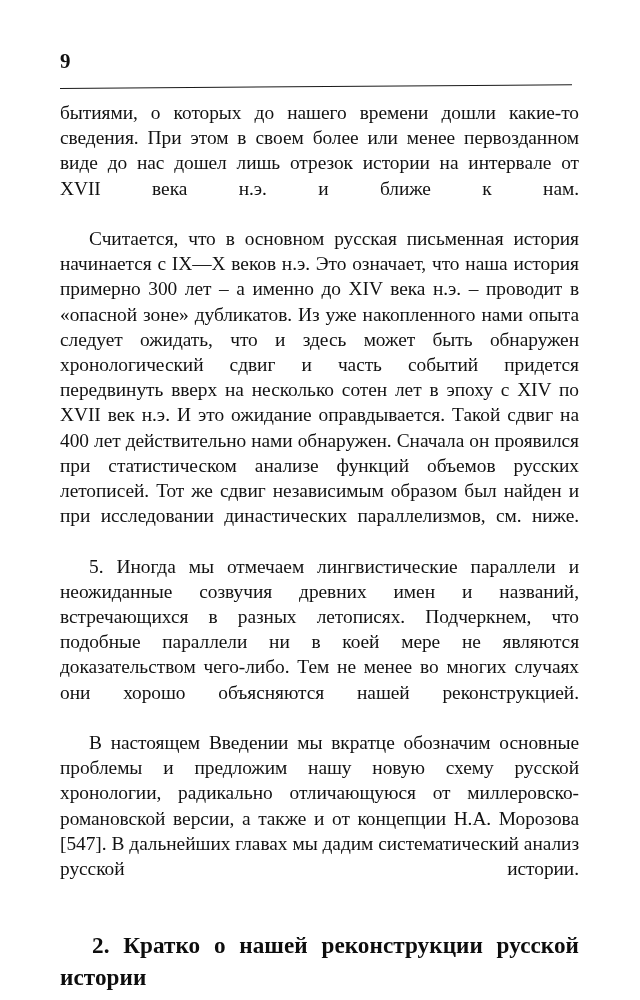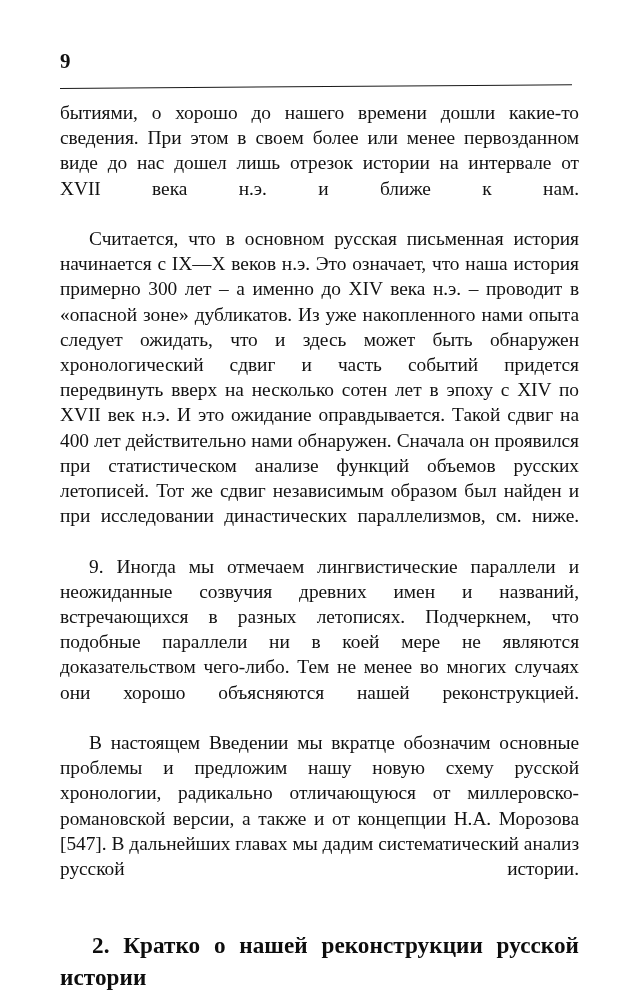--- a/index.html
+++ b/index.html
@@ -122,25 +122,25 @@
 <div class="page">
 
   <div class="page-header">
     <div class="folio">9</div>
   </div>
 
   <div class="header-rule"></div>
 
   <div class="text-column">
 
-    <p class="para no-indent">бытиями, о хорошо до нашего времени дошли какие-то сведения. При этом в своем более или менее первозданном виде до нас дошел лишь отрезок истории на интервале от XVII века н.э. и ближе к нам.</p>
+    <p class="para no-indent">бытиями, о которых до нашего времени дошли какие-то сведения. При этом в своем более или менее первозданном виде до нас дошел лишь отрезок истории на интервале от XVII века н.э. и ближе к нам.</p>
 
     <p class="para">Считается, что в основном русская письменная история начинается с IX—X веков н.э. Это означает, что наша история примерно 300 лет – а именно до XIV века н.э. – проводит в «опасной зоне» дубликатов. Из уже накопленного нами опыта следует ожидать, что и здесь может быть обнаружен хронологический сдвиг и часть событий придется передвинуть вверх на несколько сотен лет в эпоху с XIV по XVII век н.э. И это ожидание оправдывается. Такой сдвиг на 400 лет действительно нами обнаружен. Сначала он проявился при статистическом анализе функций объемов русских летописей. Тот же сдвиг независимым образом был найден и при исследовании династических параллелизмов, см. ниже.</p>
 
-    <p class="para">9. Иногда мы отмечаем лингвистические параллели и неожиданные созвучия древних имен и названий, встречающихся в разных летописях. Подчеркнем, что подобные параллели ни в коей мере не являются доказательством чего-либо. Тем не менее во многих случаях они хорошо объясняются нашей реконструкцией.</p>
+    <p class="para">5. Иногда мы отмечаем лингвистические параллели и неожиданные созвучия древних имен и названий, встречающихся в разных летописях. Подчеркнем, что подобные параллели ни в коей мере не являются доказательством чего-либо. Тем не менее во многих случаях они хорошо объясняются нашей реконструкцией.</p>
 
     <p class="para">В настоящем Введении мы вкратце обозначим основные проблемы и предложим нашу новую схему русской хронологии, радикально отличающуюся от миллеровско-романовской версии, а также и от концепции Н.А. Морозова [547]. В дальнейших главах мы дадим систематический анализ русской истории.</p>
 
     <div class="gap-before-heading"></div>
 
     <h2 class="section-heading">2. Кратко о нашей реконструкции русской истории</h2>
 
   </div>
 
 </div>

